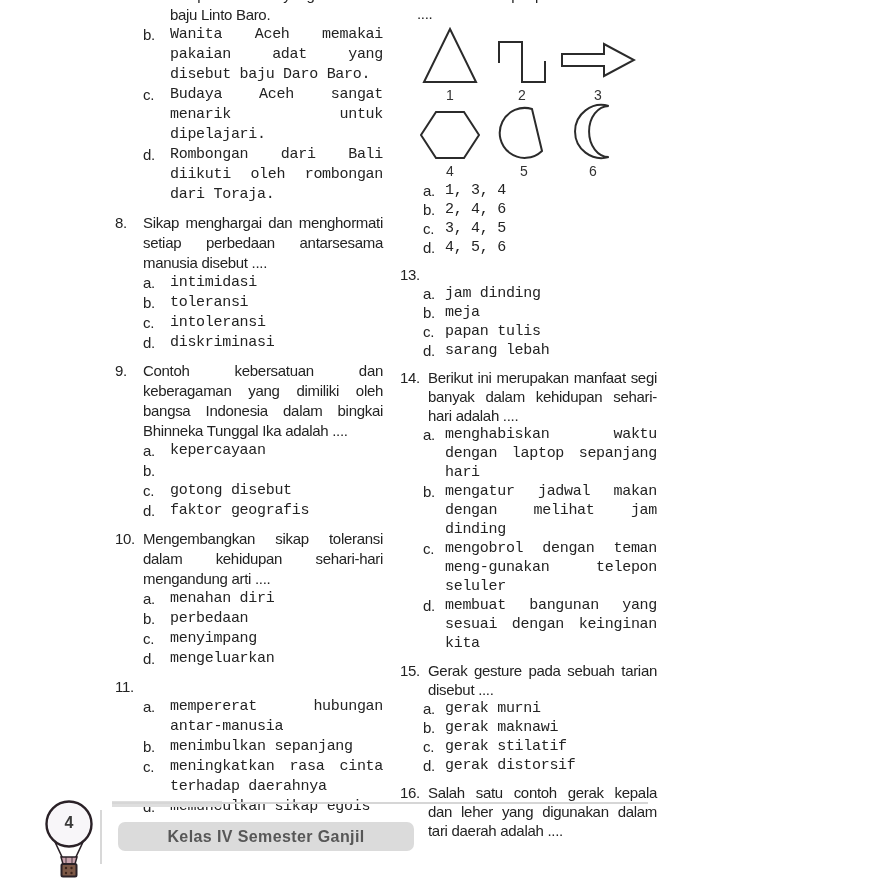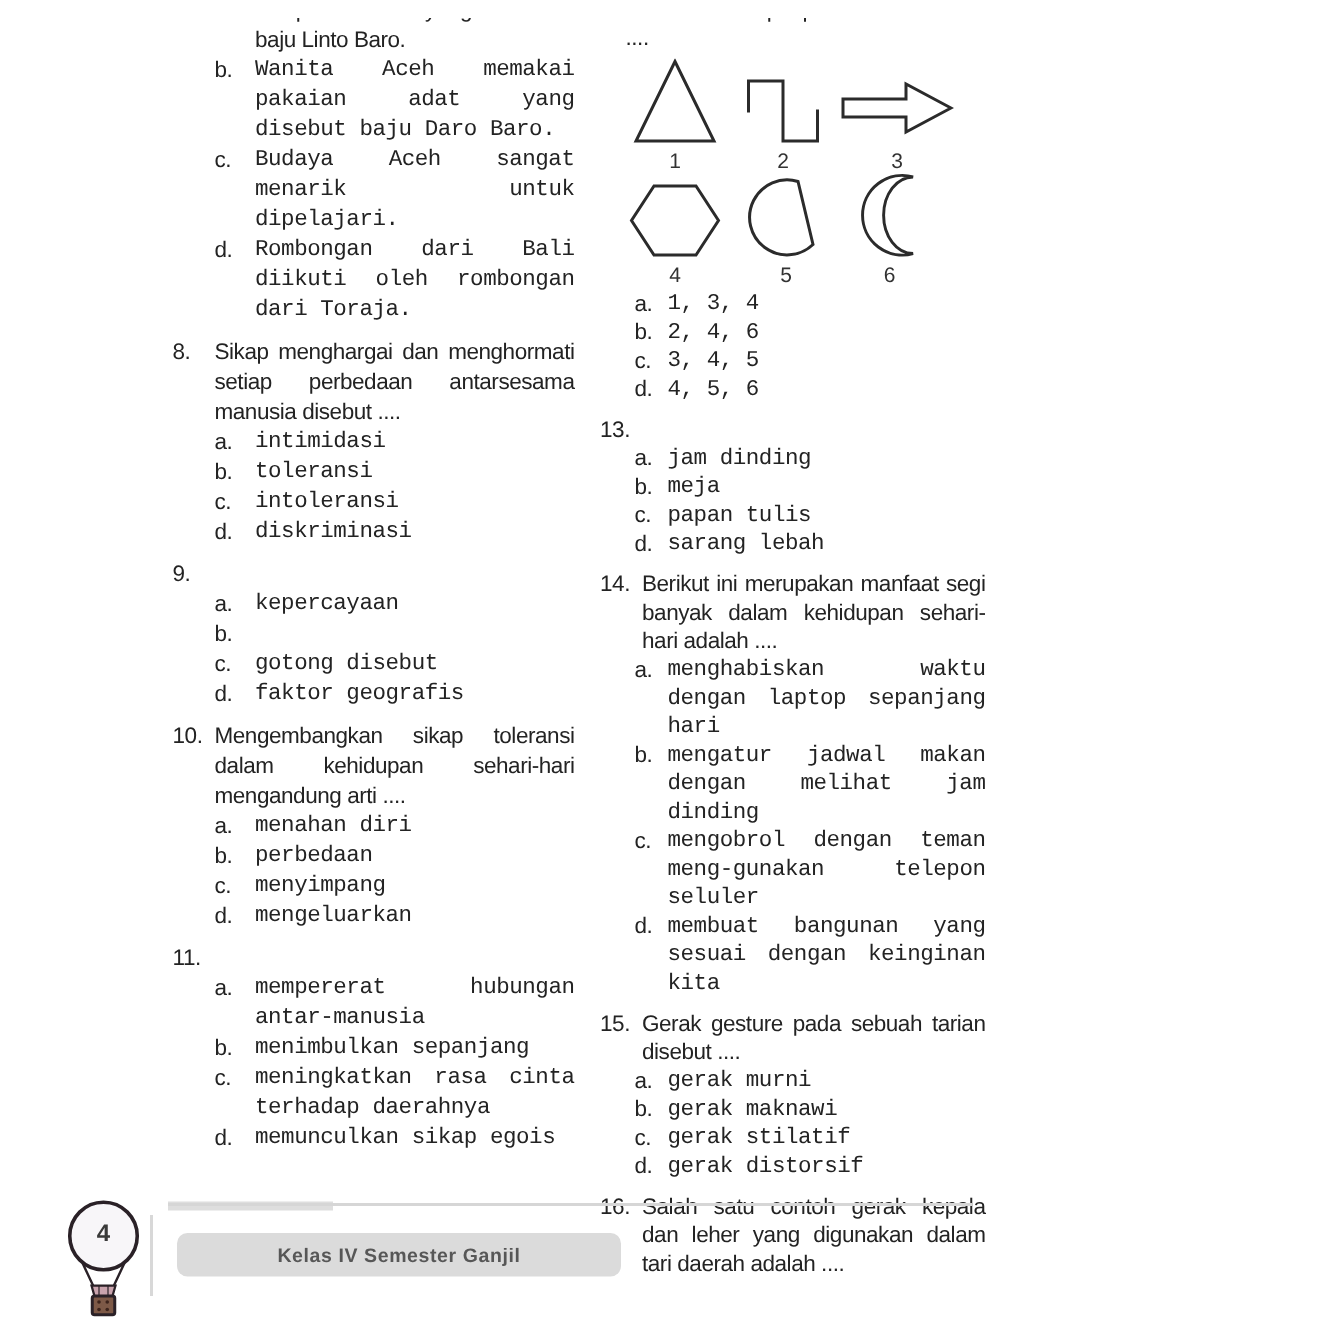--- a/index.html
+++ b/index.html
@@ -5,21 +5,21 @@
   html,body { margin:0; padding:0; background:#ffffff; }
   .page {
     position:relative; width:881px; height:881px; background:#ffffff;
     font-family:"Liberation Sans", sans-serif; color:#232323; overflow:hidden;
   }
   .col { position:absolute; top:0; letter-spacing:-0.3px; }
   .col-left  { left:115px; width:268px; font-size:15px; line-height:20px; }
   .col-right { left:400px; width:257px; font-size:15px; line-height:19px; }
 
   .qblock { margin-top:8px; }
-  .qblock:first-child { margin-top:12px; }
+  .qblock:first-child { margin-top:0; }
 
   .q { display:flex; }
   .q-num { flex:0 0 28px; }
   .q-text { flex:1; text-align:justify; }
 
   .opts-l { margin-left:28px; }
   .opts-r { margin-left:23px; }
   .opt { display:flex; }
   .opts-l .opt-letter { flex:0 0 27px; }
   .opts-r .opt-letter { flex:0 0 22px; }
@@ -42,21 +42,21 @@
   .lift { margin-bottom:6px; }
   .opts-after-shapes { margin-top:2px; }
 
   
   .f-bar   { position:absolute; left:112px; top:801px; width:110px; height:6px; background:#dedede; }
   .f-line  { position:absolute; left:112px; top:802px; width:536px; height:2px; background:#d6d6d6; }
   .f-div   { position:absolute; left:100px; top:810px; width:2px;  height:54px; background:#d8d8d8; }
   .f-pill  {
     position:absolute; left:118px; top:822px; width:296px; height:29px;
     background:#dbdbdb; border-radius:7px; text-align:center; line-height:29px;
-    font-size:13px; font-weight:bold; color:#575757; letter-spacing:0.4px;
+    font-size:16px; font-weight:bold; color:#575757; letter-spacing:0.4px;
   }
   .balloon { position:absolute; left:42px; top:797px; }
   .balloon-num {
     position:absolute; left:55px; top:814px; width:28px; text-align:center;
     font-size:16px; font-weight:bold; color:#3a3a3a;
   }
 </style>
 </head>
 <body>
 
@@ -106,20 +106,21 @@
         <div class="opt">
           <span class="opt-letter">d.</span>
           <span class="opt-text">diskriminasi</span>
         </div>
       </div>
     </div>
 
     <div class="qblock">
       <div class="q">
         <span class="q-num">9.</span>
+        <div class="q-text">Contoh kebersatuan dan keberagaman yang dimiliki oleh bangsa Indonesia dalam bingkai Bhinneka Tunggal Ika adalah ....</div>
       </div>
       <div class="opts opts-l">
         <div class="opt">
           <span class="opt-letter">a.</span>
           <span class="opt-text">kepercayaan</span>
         </div>
         <div class="opt">
           <span class="opt-letter">b.</span>
         </div>
         <div class="opt">

